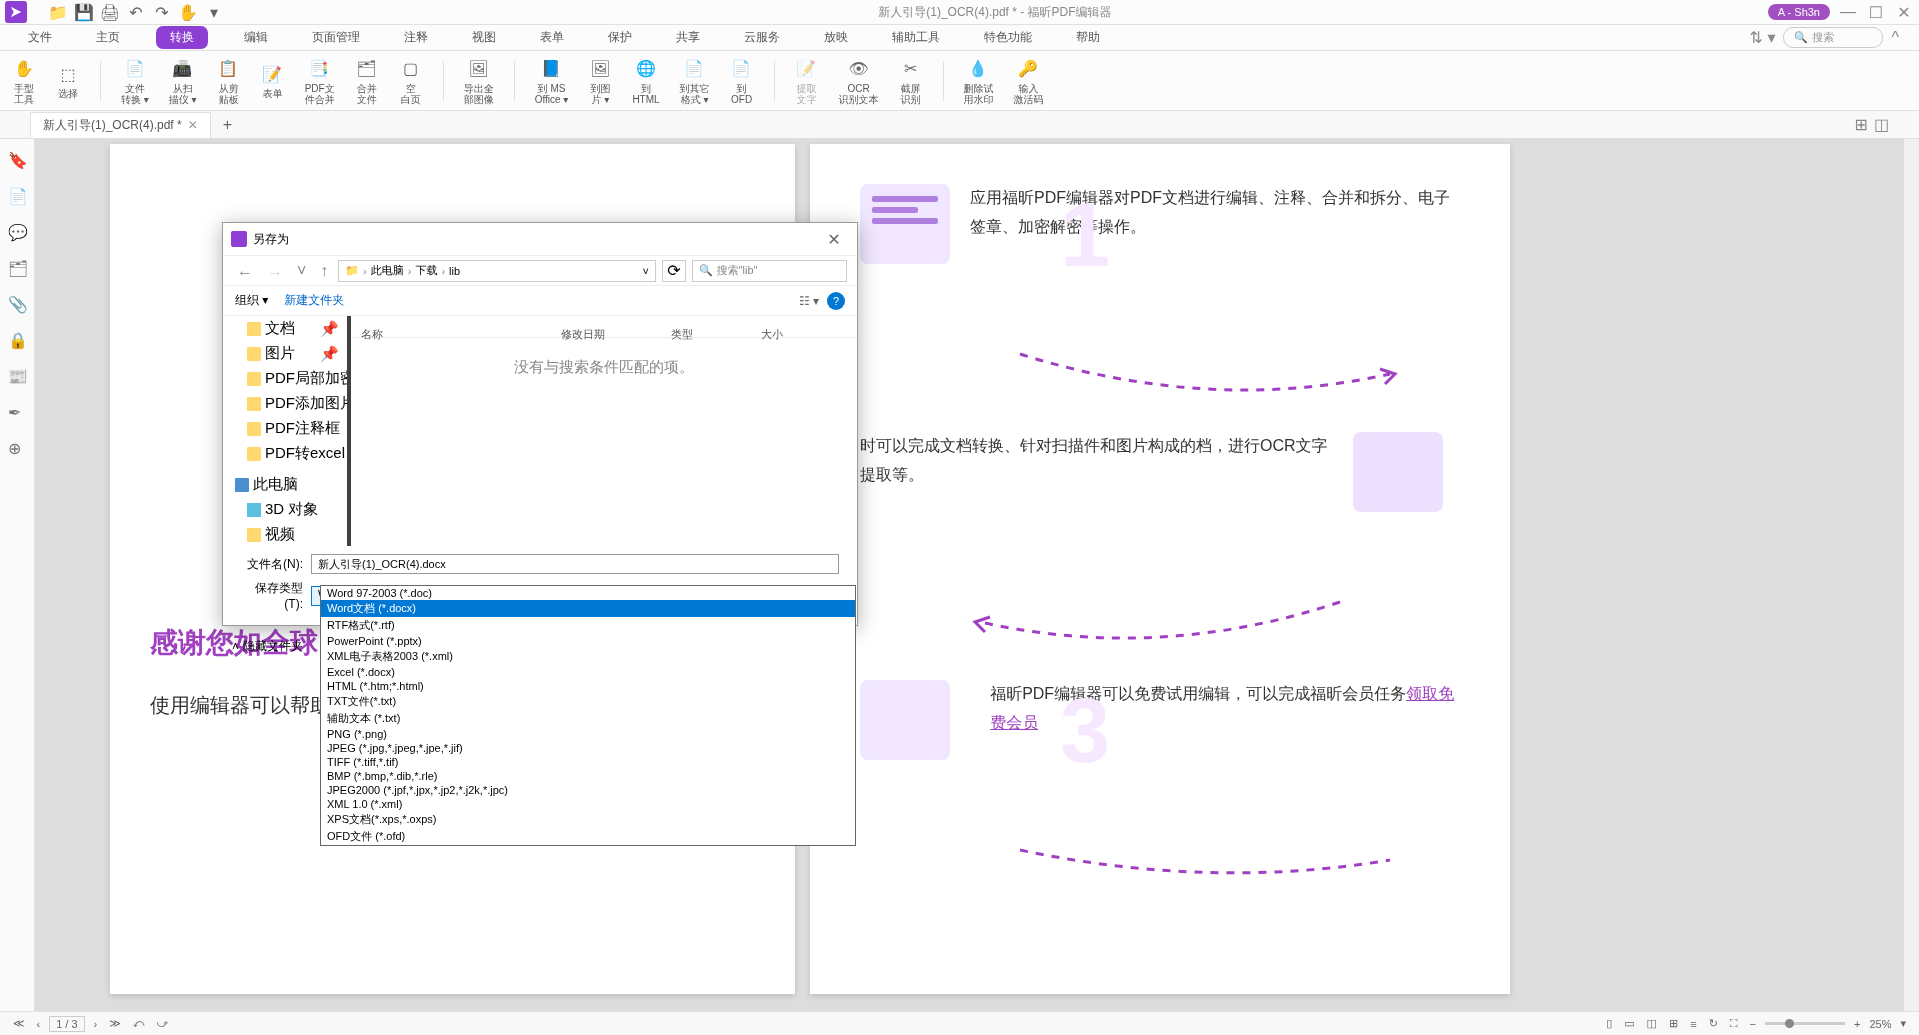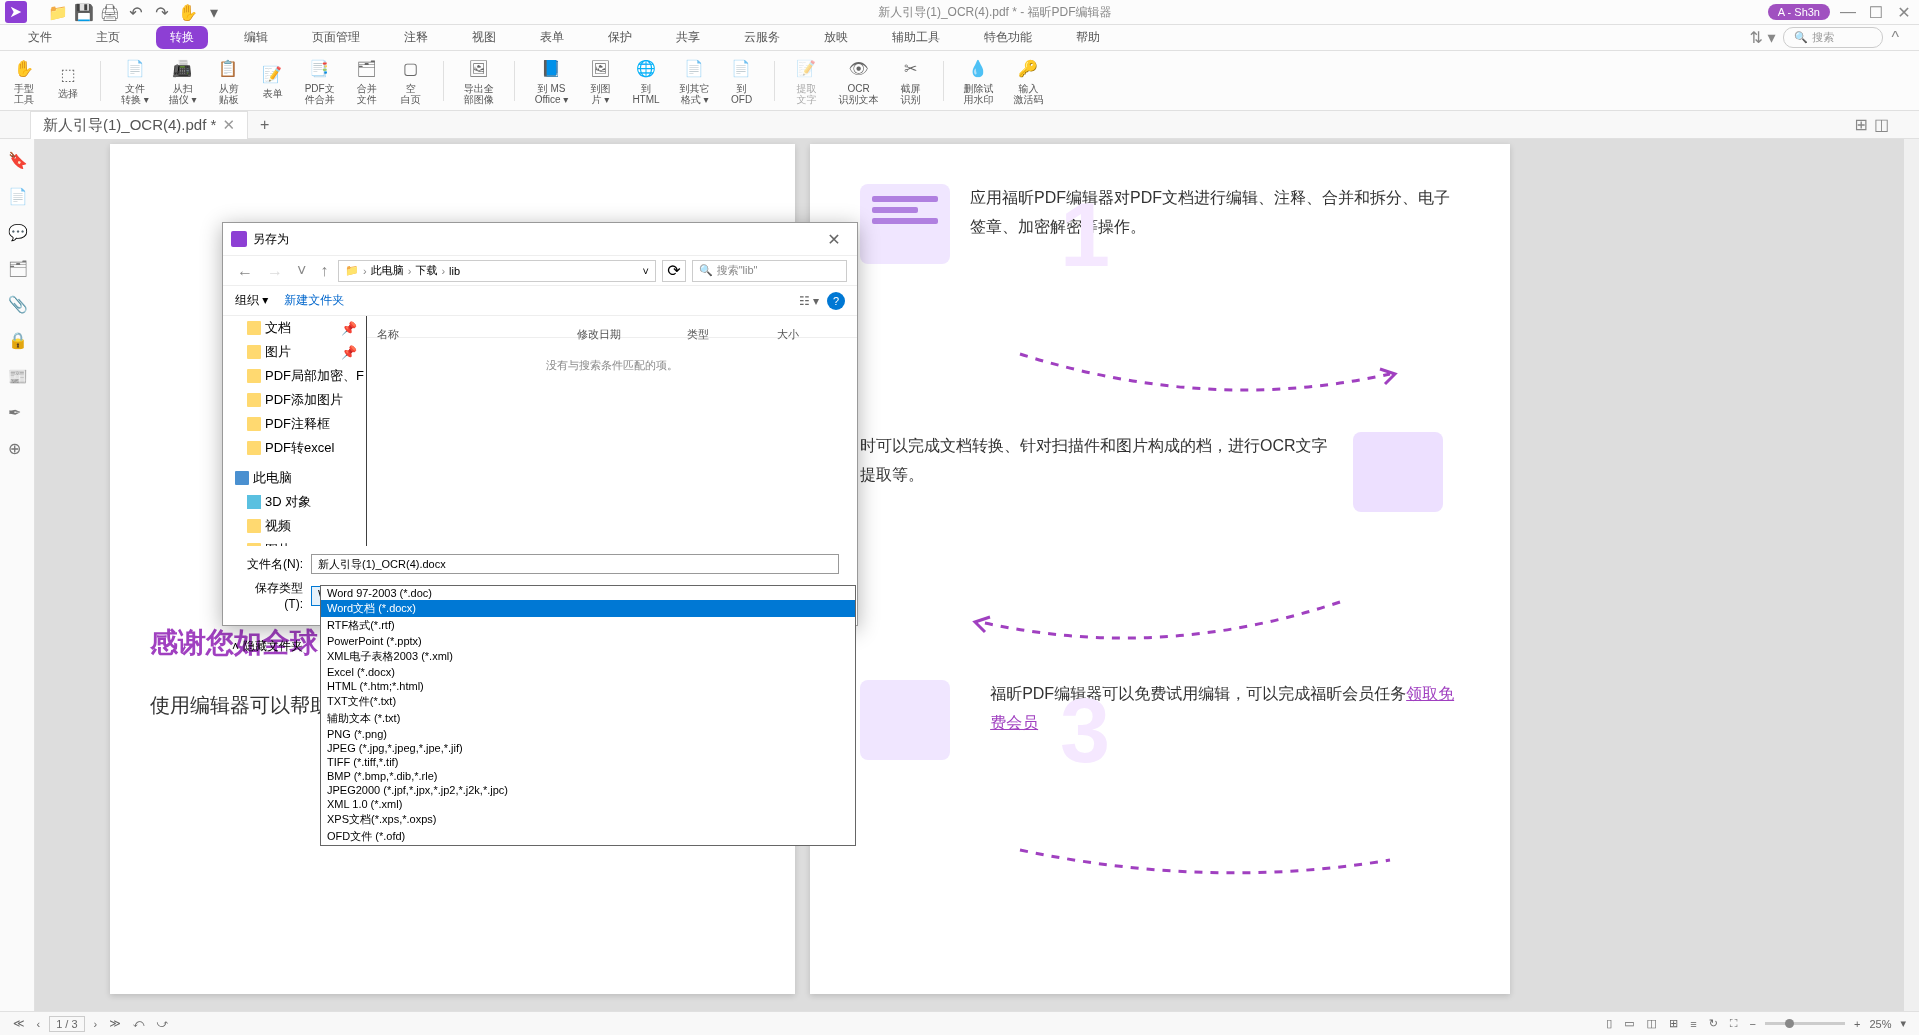--- a/index.html
+++ b/index.html
@@ -26,21 +26,21 @@
 
 
 .ribbon { height: 60px; background: #fcfcfc; display: flex; align-items: center; padding: 0 8px; gap: 12px; border-bottom: 1px solid #e0e0e0; }
 .ribbon-btn { display: flex; flex-direction: column; align-items: center; gap: 2px; cursor: pointer; padding: 2px 4px; min-width: 32px; }
 .ribbon-icon { width: 24px; height: 24px; color: #666; display: flex; align-items: center; justify-content: center; }
 .ribbon-label { font-size: 10px; color: #555; text-align: center; line-height: 11px; white-space: pre; }
 .ribbon-sep { width: 1px; height: 40px; background: #e0e0e0; margin: 0 4px; }
 
 
 .tabbar { height: 28px; background: #f8f8f8; display: flex; align-items: center; padding: 0 30px; border-bottom: 1px solid #e0e0e0; }
-.tab { padding: 4px 12px; font-size: 15px; color: #555; display: flex; align-items: center; gap: 6px; background: #fff; border: 1px solid #e0e0e0; border-bottom: none; }
+.tab { padding: 4px 12px; font-size: 12px; color: #555; display: flex; align-items: center; gap: 6px; background: #fff; border: 1px solid #e0e0e0; border-bottom: none; }
 .tab-close { color: #999; cursor: pointer; }
 .tab-add { margin-left: 12px; color: #666; cursor: pointer; }
 .tabbar-right { margin-left: auto; display: flex; gap: 6px; }
 
 
 .main { display: flex; height: 872px; }
 .left-rail { width: 35px; background: #fafafa; border-right: 1px solid #e0e0e0; display: flex; flex-direction: column; align-items: center; padding-top: 12px; gap: 18px; }
 .rail-icon { width: 18px; height: 18px; color: #777; cursor: pointer; }
 
 .doc-area { flex: 1; background: #ddd; position: relative; overflow: hidden; }
@@ -77,29 +77,29 @@
 .nav-refresh { border: 1px solid #ccc; width: 24px; height: 22px; display: flex; align-items: center; justify-content: center; cursor: pointer; }
 .nav-search { border: 1px solid #ccc; height: 22px; width: 155px; display: flex; align-items: center; padding: 0 6px; font-size: 11px; color: #888; gap: 4px; }
 
 .dialog-toolbar { height: 30px; display: flex; align-items: center; padding: 0 12px; gap: 16px; border-bottom: 1px solid #eee; font-size: 12px; }
 .tb-link { color: #0066cc; cursor: pointer; }
 .tb-right { margin-left: auto; display: flex; gap: 8px; align-items: center; }
 .view-btn { color: #666; cursor: pointer; }
 .help-btn { width: 18px; height: 18px; background: #0078d4; color: #fff; border-radius: 50%; font-size: 11px; display: flex; align-items: center; justify-content: center; }
 
 .dialog-body { display: flex; height: 230px; }
-.sidebar { width: 144px; border-right: 1px solid #404040; overflow-y: auto; font-size: 13px; }
+.sidebar { width: 128px; border-right: 4px solid #404040; overflow-y: auto; font-size: 15px; }
 .sb-item { padding: 3px 8px 3px 24px; display: flex; align-items: center; gap: 4px; cursor: pointer; white-space: nowrap; overflow: hidden; }
 .sb-icon { width: 14px; height: 14px; flex-shrink: 0; }
 .folder-icon { background: #ffd970; border-radius: 1px; }
 .pc-icon { background: #4a90d0; border-radius: 1px; }
 .file-list { flex: 1; }
 .fl-header { display: flex; font-size: 11px; color: #555; border-bottom: 1px solid #eee; height: 22px; align-items: center; }
 .fl-col { padding: 0 10px; margin-top: 16px; }
-.fl-empty { text-align: center; color: #888; font-size: 11px; padding: 20px; }
+.fl-empty { text-align: center; color: #888; font-size: 15px; padding: 20px; }
 
 .dialog-fields { padding: 8px 18px; font-size: 12px; }
 .field-row { display: flex; align-items: center; margin-bottom: 6px; gap: 8px; }
 .field-label { width: 62px; text-align: right; }
 .field-input { flex: 1; border: 1px solid #999; height: 20px; padding: 0 6px; font-size: 11px; }
 .field-select { flex: 1; border: 1px solid #0078d4; height: 20px; padding: 0 6px; font-size: 11px; background: #e5f1fb; position: relative; }
 .select-chev { position: absolute; right: 4px; top: 2px; color: #666; }
 
 .dropdown-list { position: absolute; left: 320px; top: 585px; width: 536px; background: #fff; border: 1px solid #666; z-index: 200; font-size: 11px; }
 .dd-item { padding: 1px 6px; cursor: pointer; }

